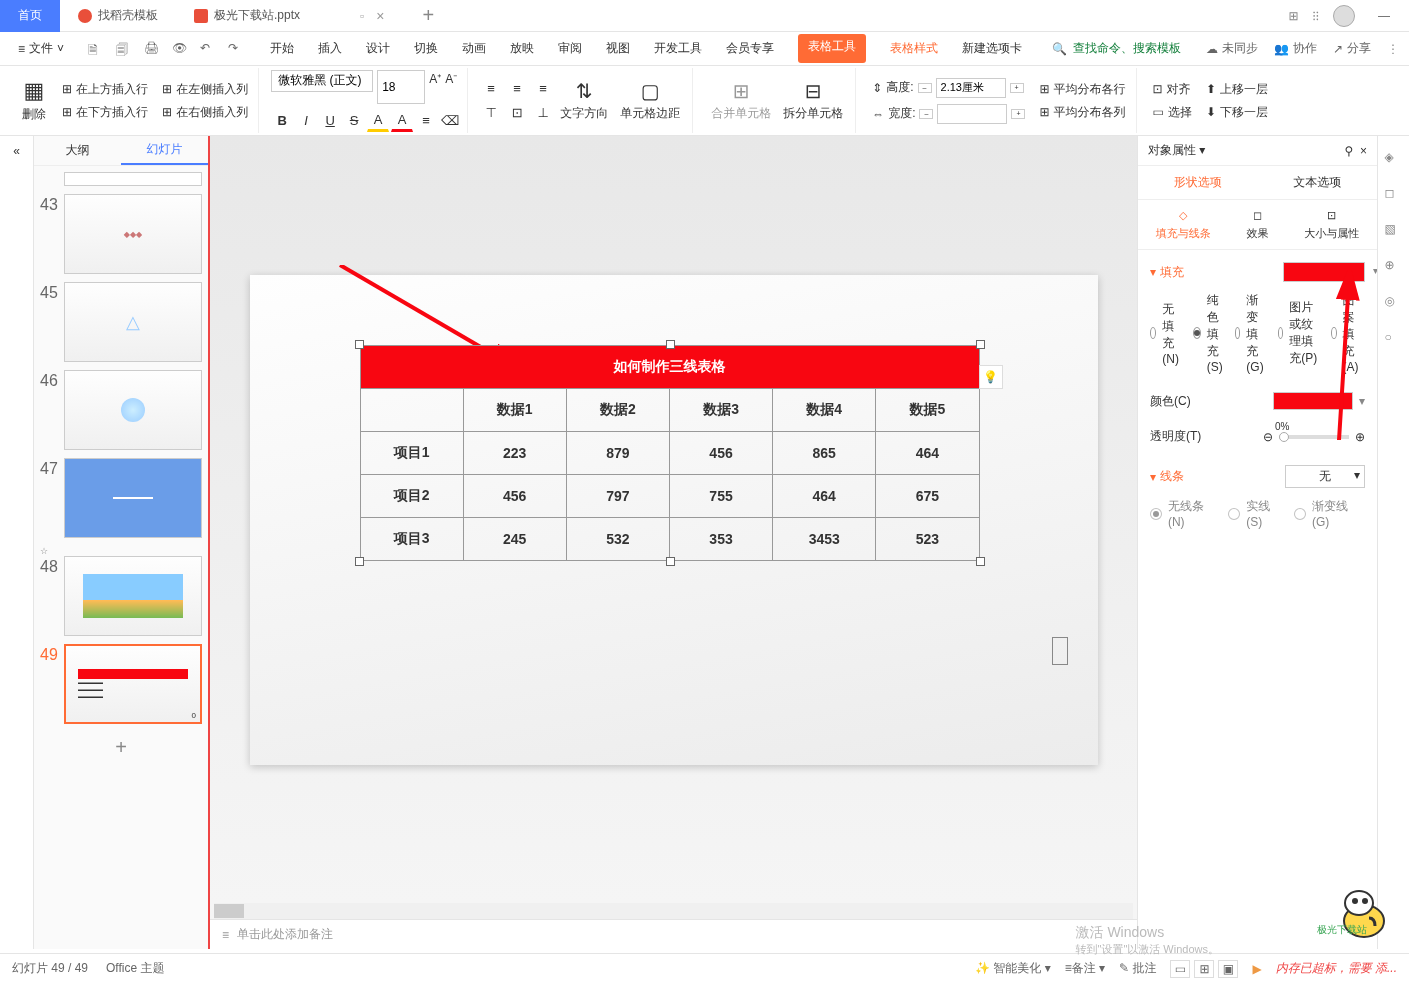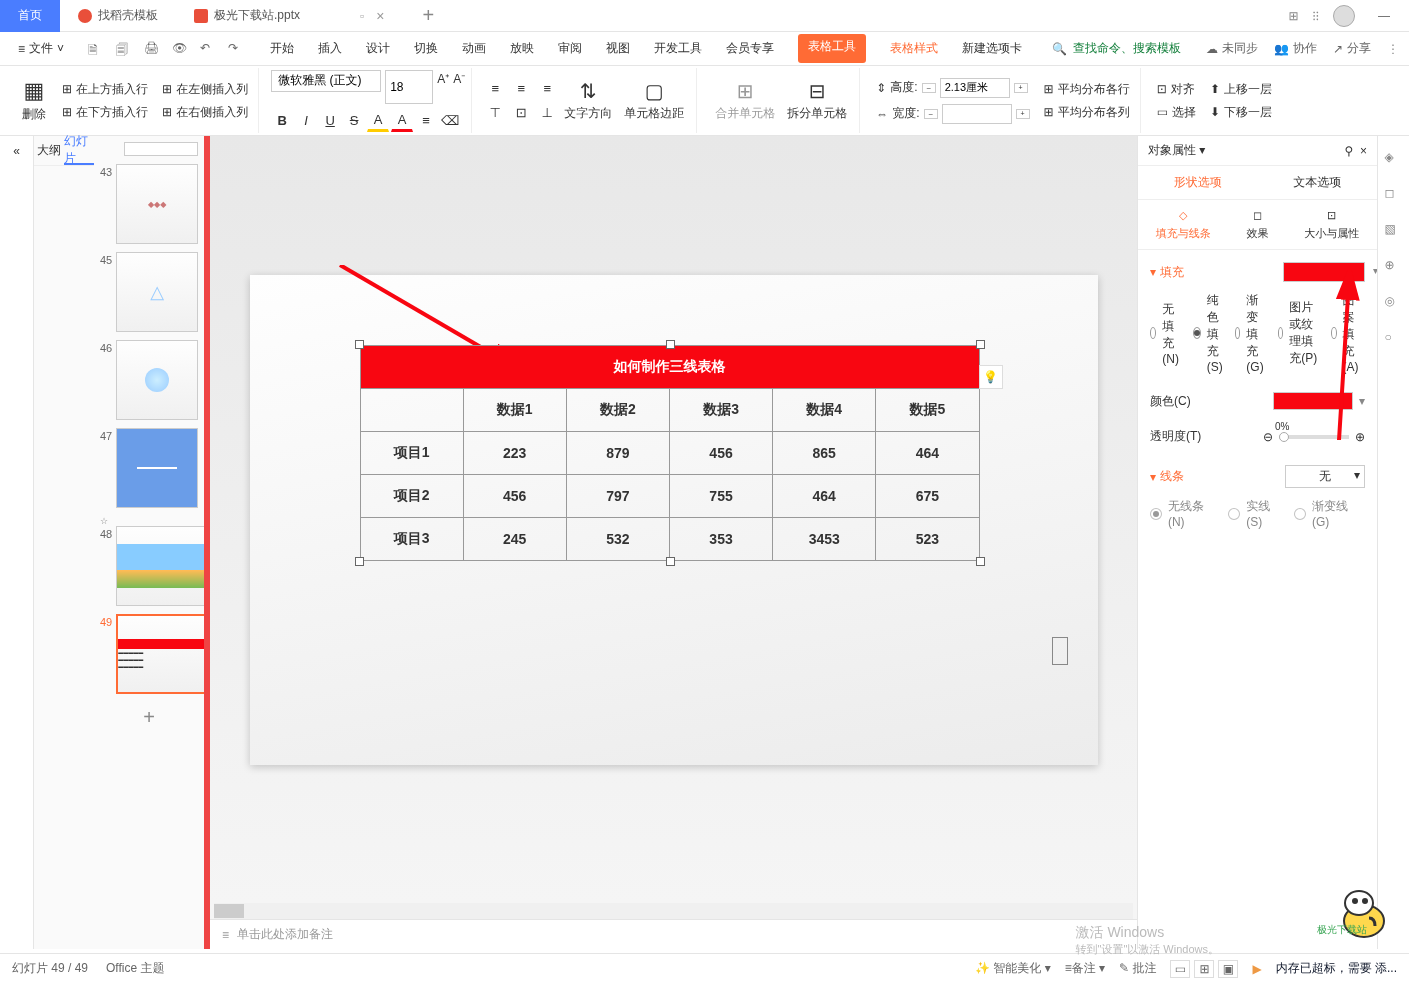--- a/index.html
+++ b/index.html
@@ -24,36 +24,36 @@
 .menu-tab.highlight{background:#ff6b35;color:#fff;padding:4px 10px;border-radius:3px;}
 .menu-tab.orange{color:#ff6b35;}
 .menubar-right{margin-left:auto;display:flex;align-items:center;gap:16px;}
 .search-box{display:flex;align-items:center;gap:6px;color:#999;border:1px solid transparent;padding:3px 8px;}
 .sync-item{display:flex;align-items:center;gap:4px;color:#666;}
 .ribbon{height:70px;display:flex;align-items:center;padding:2px 10px;border-bottom:1px solid #e5e5e5;gap:6px;}
 .ribbon-group{display:flex;align-items:center;height:100%;padding:0 6px;border-right:1px solid #eee;}
 .rb-item{display:flex;flex-direction:column;align-items:center;padding:4px 6px;gap:2px;cursor:pointer;}
 .rb-item-sm{display:flex;align-items:center;gap:4px;padding:2px 4px;cursor:pointer;font-size:12px;}
 .rb-stack{display:flex;flex-direction:column;gap:2px;}
-.font-select{border:1px solid #ccc;padding:2px 6px;width:110px;height:22px;font-size:12px;}
+.font-select{border:1px solid #ccc;padding:2px 6px;width:102px;height:22px;font-size:12px;}
 .size-select{border:1px solid #ccc;padding:16px 4px;width:48px;height:22px;font-size:12px;}
 .font-btns{display:flex;gap:2px;margin-top:4px;}
 .fb{width:22px;height:22px;border:1px solid transparent;display:flex;align-items:center;justify-content:center;font-size:13px;cursor:pointer;}
 .height-input{border:1px solid #ccc;width:70px;height:20px;padding:0 4px;font-size:11px;}
 .spinner{display:flex;flex-direction:column;}
 .spin-btn{width:14px;height:10px;border:1px solid #ccc;font-size:7px;display:flex;align-items:center;justify-content:center;}
 .workspace{display:flex;height:calc(100% - 170px);}
 .sidebar-collapse{width:34px;border-right:1px solid #e5e5e5;display:flex;flex-direction:column;align-items:center;padding-top:8px;}
-.left-panel{width:176px;border-right:6px solid #ef4444;display:flex;flex-direction:row;background:#fafafa;}
+.left-panel{width:176px;border-right:2px solid #ef4444;display:flex;flex-direction:column;background:#fafafa;}
 .panel-tabs{height:30px;display:flex;border-bottom:1px solid #eee;}
 .panel-tab{flex:1;display:flex;align-items:center;justify-content:center;font-size:12px;cursor:pointer;}
 .panel-tab.active{color:#4a7dff;border-bottom:2px solid #4a7dff;}
 .thumbs{flex:1;overflow-y:auto;padding:6px;}
 .thumb-row{display:flex;align-items:flex-start;gap:4px;margin-bottom:8px;}
-.thumb-num{width:20px;text-align:right;font-size:11px;color:#666;padding-top:2px;}
+.thumb-num{width:20px;font-size:16px;color:#666;padding-top:2px;}
 .thumb{width:138px;height:80px;border:1px solid #ccc;background:linear-gradient(#fefefe,#f0f0f0);display:flex;align-items:center;justify-content:center;position:relative;cursor:pointer;}
 .thumb.active{border:2px solid #ff6b35;}
 .thumb-add{width:100%;height:30px;display:flex;align-items:center;justify-content:center;color:#888;font-size:20px;cursor:pointer;}
 .canvas-area{flex:1;background:#f5f5f5;display:flex;flex-direction:column;position:relative;overflow:hidden;}
 .canvas-scroll{flex:1;display:flex;align-items:center;justify-content:center;position:relative;background:linear-gradient(#e8e8e8,#f5f5f5);}
 .slide{width:848px;height:490px;background:linear-gradient(170deg,#fefefe,#ececec);box-shadow:0 2px 8px rgba(0,0,0,.2);position:relative;}
 .table-wrap{position:absolute;top:70px;left:110px;width:620px;}
 .sel-handle{width:9px;height:9px;border:1px solid #666;background:#fff;position:absolute;}
 .main-table{width:100%;border-collapse:collapse;}
 .main-table th,.main-table td{border:1px solid #999;padding:12px 8px;text-align:center;font-size:14px;font-weight:bold;}
@@ -560,21 +560,21 @@
   <div class="statusbar-right">
     <span>✨ <span>智能美化</span> ▾</span>
     <span>≡<span>备注</span> ▾</span>
     <span>✎ <span>批注</span></span>
     <div class="view-btns">
       <div class="view-btn">▭</div>
       <div class="view-btn">⊞</div>
       <div class="view-btn">▣</div>
     </div>
     <span style="color:#e94;">▶</span>
-    <span style="color:#0f172a;">内存已超标，需要 添...</span>
+    <span style="color:#ef4444;font-style:italic;">内存已超标，需要 添...</span>
   </div>
 </div>
 
 <div class="watermark">
   <div>激活 Windows</div>
   <div style="font-size:11px;">转到"设置"以激活 Windows。</div>
 </div>
 
 <svg class="bee" viewBox="0 0 90 60">
   <ellipse cx="55" cy="38" rx="20" ry="16" fill="#ffd84d" stroke="#333" stroke-width="2"></ellipse>

